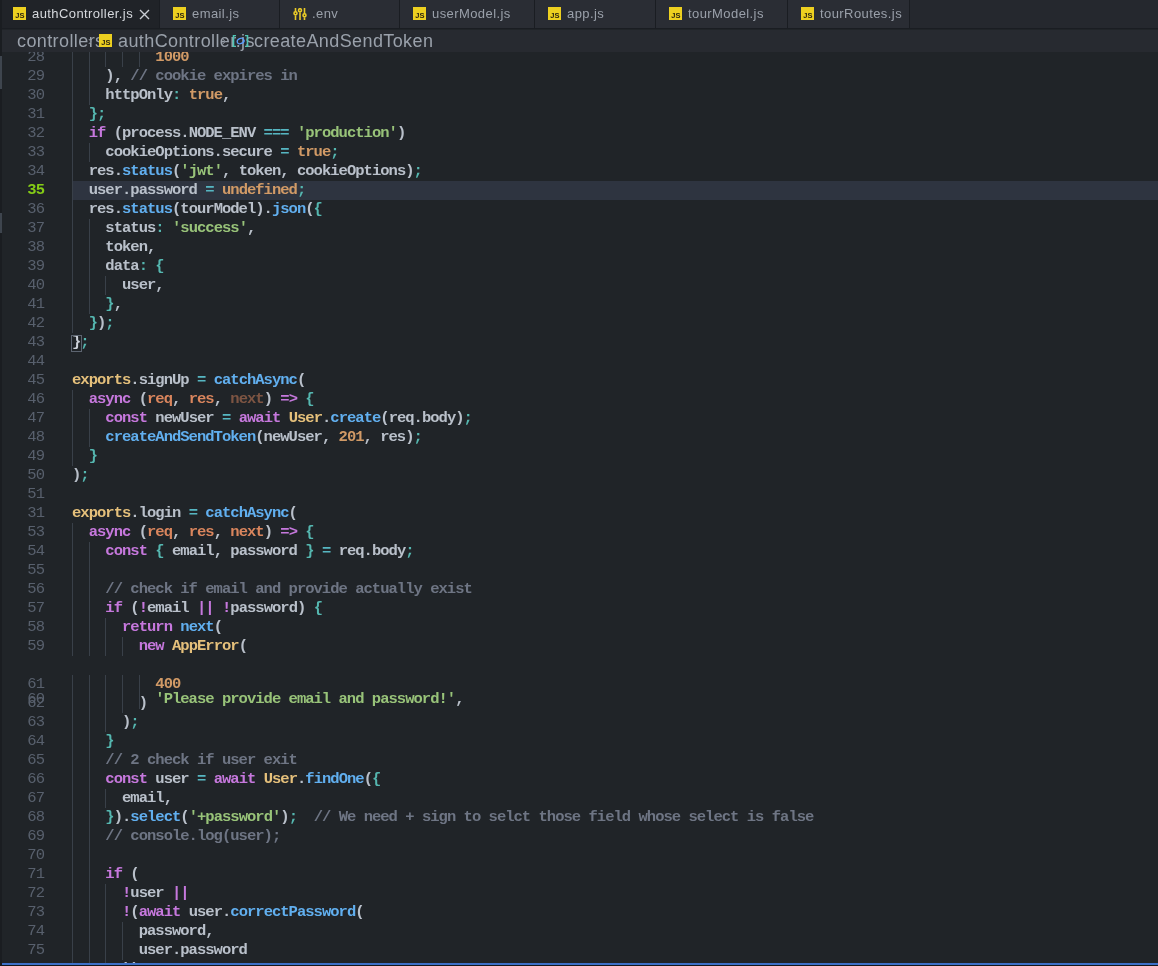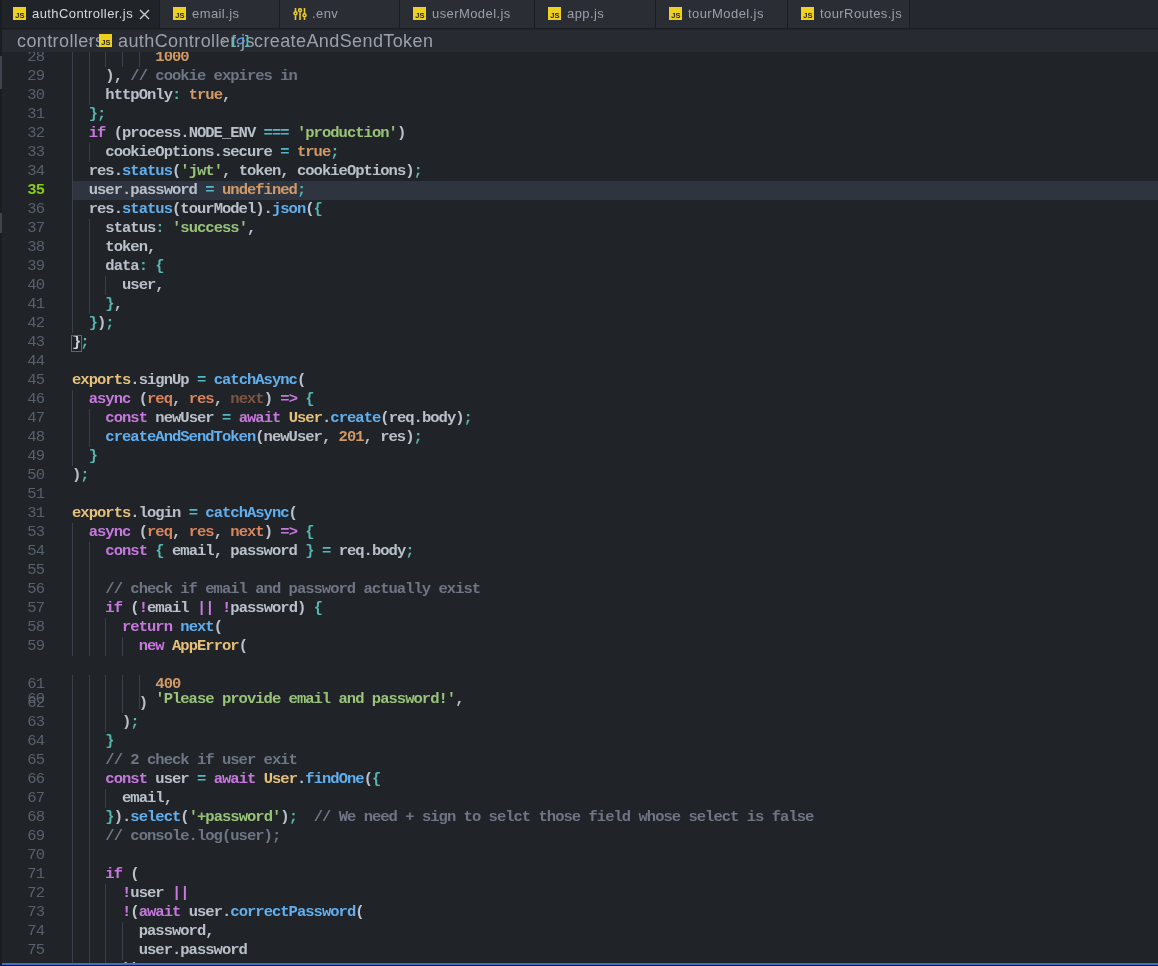--- a/index.html
+++ b/index.html
@@ -66,21 +66,21 @@
 <div class="row" style="top:337.5px"><i style="left:72.00px"></i><b class="n">46</b><span class="t"><span class="w">  </span><span class="kw">async</span><span class="w"> (</span><span class="par">req</span><span class="w">, </span><span class="par">res</span><span class="w">, </span><span class="par" style="opacity:.5">next</span><span class="w">) </span><span class="kw">=&gt;</span><span class="w"> </span><span class="p">{</span></span></div>
 <div class="row" style="top:356.5px"><i style="left:72.00px"></i><i style="left:88.65px"></i><b class="n">47</b><span class="t"><span class="w">    </span><span class="kw">const</span><span class="w"> newUser </span><span class="op">=</span><span class="w"> </span><span class="kw">await</span><span class="w"> </span><span class="cls">User</span><span class="w">.</span><span class="fn">create</span><span class="w">(req.body)</span><span class="p">;</span></span></div>
 <div class="row" style="top:375.5px"><i style="left:72.00px"></i><i style="left:88.65px"></i><b class="n">48</b><span class="t"><span class="w">    </span><span class="fn">createAndSendToken</span><span class="w">(newUser, </span><span class="num">201</span><span class="w">, res)</span><span class="p">;</span></span></div>
 <div class="row" style="top:394.5px"><i style="left:72.00px"></i><b class="n">49</b><span class="t"><span class="w">  </span><span class="p">}</span></span></div>
 <div class="row" style="top:413.5px"><b class="n">50</b><span class="t"><span class="w">)</span><span class="p">;</span></span></div>
 <div class="row" style="top:432.5px"><b class="n">51</b><span class="t"></span></div>
 <div class="row" style="top:451.5px"><b class="n">31</b><span class="t"><span class="cls">exports</span><span class="w">.login </span><span class="op">=</span><span class="w"> </span><span class="fn">catchAsync</span><span class="w">(</span></span></div>
 <div class="row" style="top:470.5px"><i style="left:72.00px"></i><b class="n">53</b><span class="t"><span class="w">  </span><span class="kw">async</span><span class="w"> (</span><span class="par">req</span><span class="w">, </span><span class="par">res</span><span class="w">, </span><span class="par">next</span><span class="w">) </span><span class="kw">=&gt;</span><span class="w"> </span><span class="p">{</span></span></div>
 <div class="row" style="top:489.5px"><i style="left:72.00px"></i><i style="left:88.65px"></i><b class="n">54</b><span class="t"><span class="w">    </span><span class="kw">const</span><span class="w"> </span><span class="p">{</span><span class="w"> email, password </span><span class="p">}</span><span class="w"> </span><span class="op">=</span><span class="w"> req.body</span><span class="p">;</span></span></div>
 <div class="row" style="top:508.5px"><i style="left:72.00px"></i><i style="left:88.65px"></i><b class="n">55</b><span class="t"></span></div>
-<div class="row" style="top:527.5px"><i style="left:72.00px"></i><i style="left:88.65px"></i><b class="n">56</b><span class="t"><span class="w">    </span><span class="com">// check if email and password actually exist</span></span></div>
+<div class="row" style="top:527.5px"><i style="left:72.00px"></i><i style="left:88.65px"></i><b class="n">56</b><span class="t"><span class="w">    </span><span class="com">// check if email and provide actually exist</span></span></div>
 <div class="row" style="top:546.5px"><i style="left:72.00px"></i><i style="left:88.65px"></i><b class="n">57</b><span class="t"><span class="w">    </span><span class="kw">if</span><span class="w"> (</span><span class="kw">!</span><span class="w">email </span><span class="kw">||</span><span class="w"> </span><span class="kw">!</span><span class="w">password) </span><span class="p">{</span></span></div>
 <div class="row" style="top:565.5px"><i style="left:72.00px"></i><i style="left:88.65px"></i><i style="left:105.31px"></i><b class="n">58</b><span class="t"><span class="w">      </span><span class="kw">return</span><span class="w"> </span><span class="fn">next</span><span class="w">(</span></span></div>
 <div class="row" style="top:584.5px"><i style="left:72.00px"></i><i style="left:88.65px"></i><i style="left:105.31px"></i><i style="left:121.96px"></i><b class="n">59</b><span class="t"><span class="w">        </span><span class="kw">new</span><span class="w"> </span><span class="cls">AppError</span><span class="w">(</span></span></div>
 <div class="row" style="top:638px"><i style="left:72.00px"></i><i style="left:88.65px"></i><i style="left:105.31px"></i><i style="left:121.96px"></i><i style="left:138.62px"></i><b class="n">60</b><span class="t"><span class="w">          </span><span class="str">'Please provide email and password!'</span><span class="w">,</span></span></div>
 <div class="row" style="top:622.5px"><i style="left:72.00px"></i><i style="left:88.65px"></i><i style="left:105.31px"></i><i style="left:121.96px"></i><i style="left:138.62px"></i><b class="n">61</b><span class="t"><span class="w">          </span><span class="num">400</span></span></div>
 <div class="row" style="top:641.5px"><i style="left:72.00px"></i><i style="left:88.65px"></i><i style="left:105.31px"></i><i style="left:121.96px"></i><b class="n">62</b><span class="t"><span class="w">        </span><span class="w">)</span></span></div>
 <div class="row" style="top:660.5px"><i style="left:72.00px"></i><i style="left:88.65px"></i><i style="left:105.31px"></i><b class="n">63</b><span class="t"><span class="w">      </span><span class="w">)</span><span class="p">;</span></span></div>
 <div class="row" style="top:679.5px"><i style="left:72.00px"></i><i style="left:88.65px"></i><b class="n">64</b><span class="t"><span class="w">    </span><span class="p">}</span></span></div>
 <div class="row" style="top:698.5px"><i style="left:72.00px"></i><i style="left:88.65px"></i><b class="n">65</b><span class="t"><span class="w">    </span><span class="com">// 2 check if user exit</span></span></div>
 <div class="row" style="top:717.5px"><i style="left:72.00px"></i><i style="left:88.65px"></i><b class="n">66</b><span class="t"><span class="w">    </span><span class="kw">const</span><span class="w"> user </span><span class="op">=</span><span class="w"> </span><span class="kw">await</span><span class="w"> </span><span class="cls">User</span><span class="w">.</span><span class="fn">findOne</span><span class="w">(</span><span class="p">{</span></span></div>

